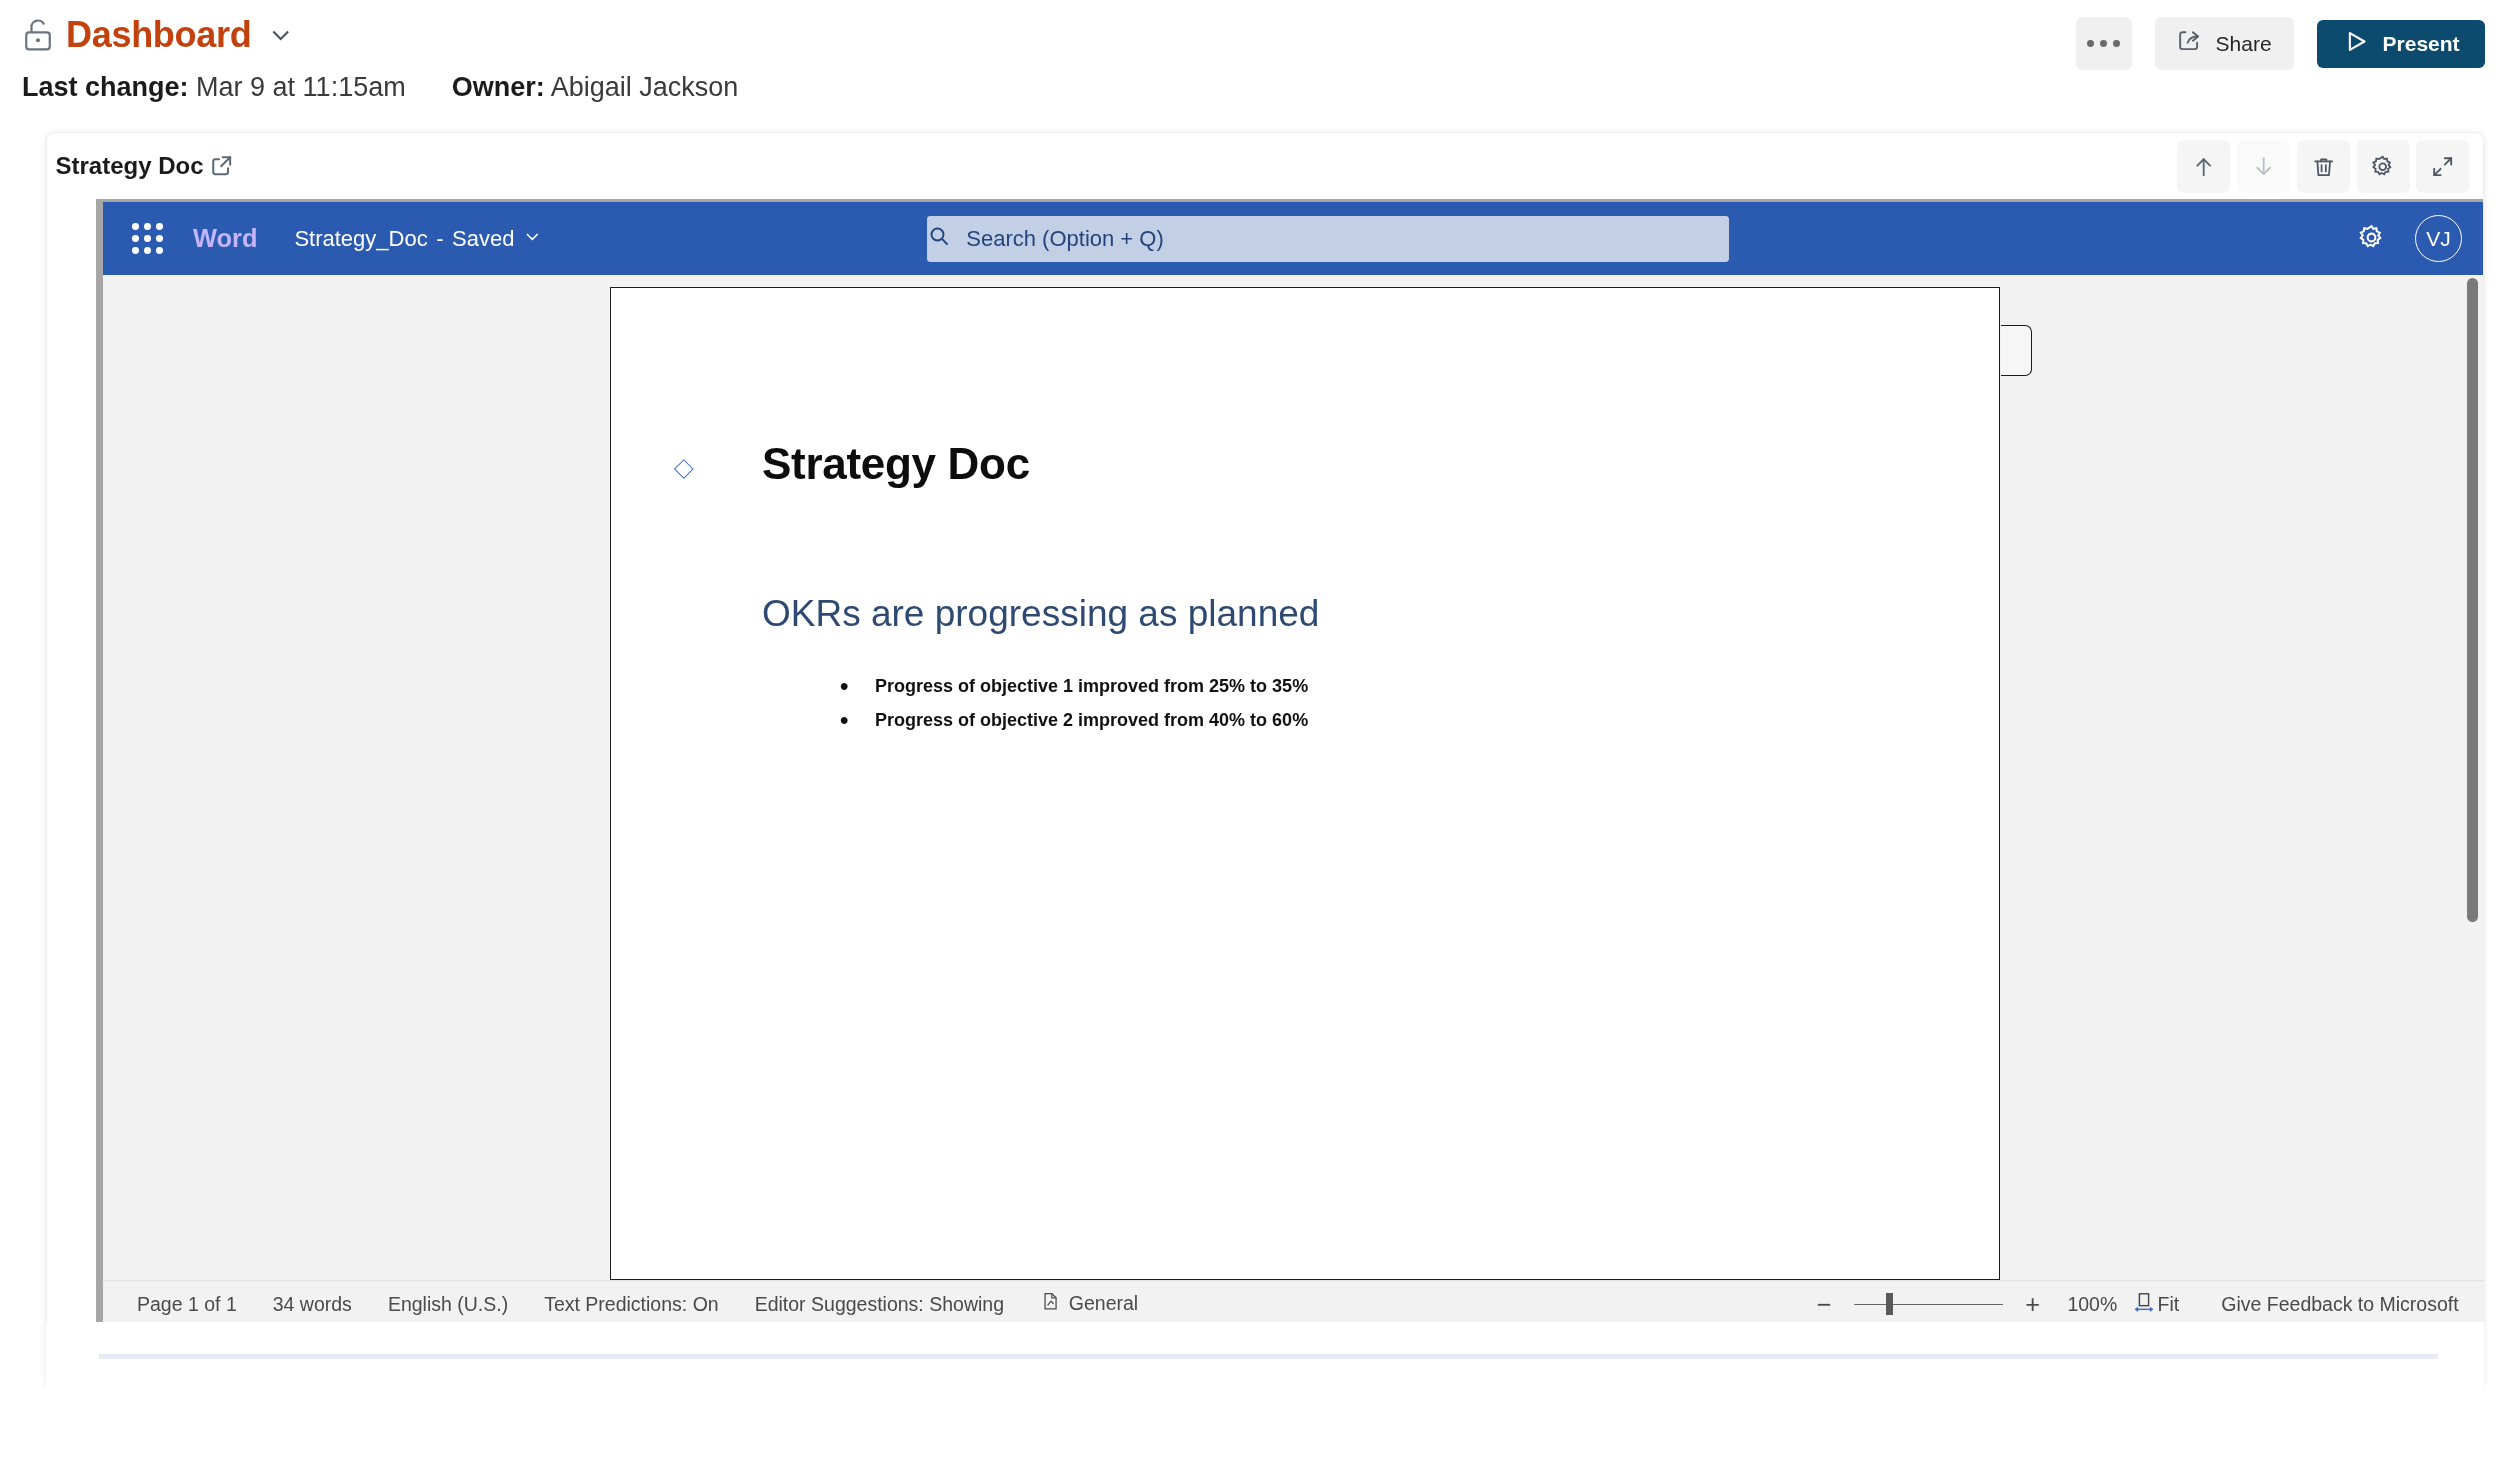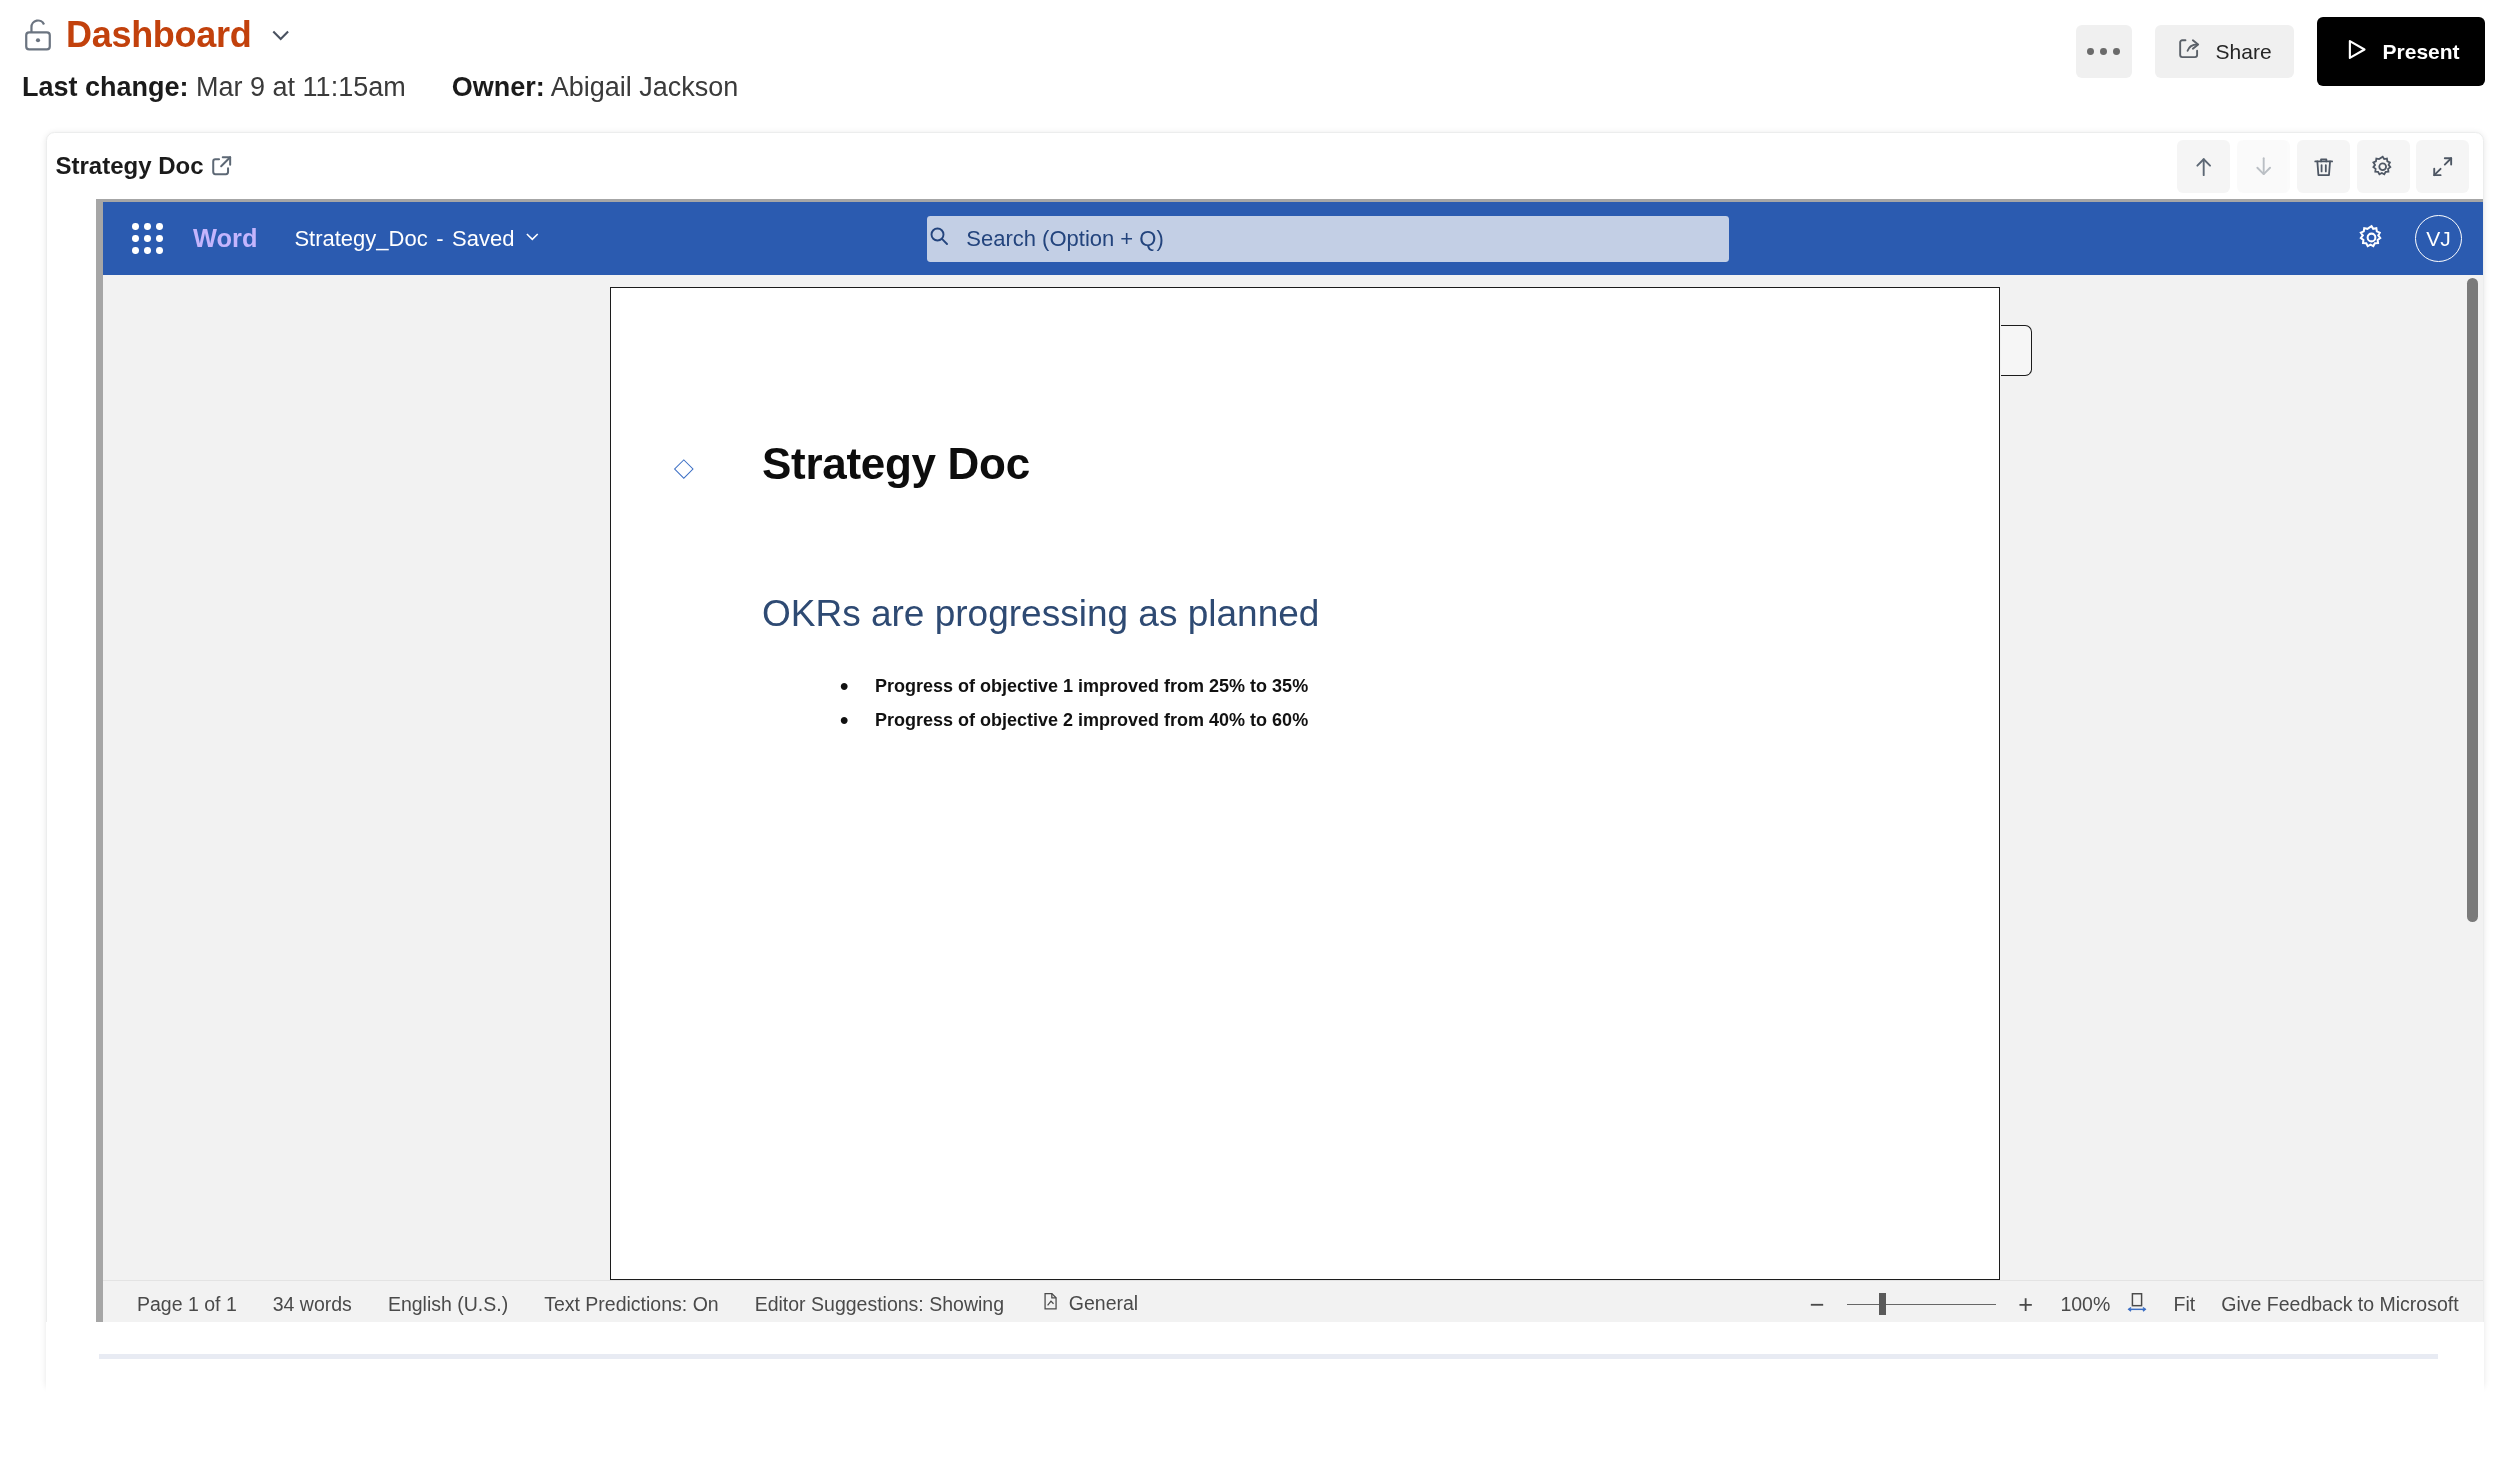--- a/index.html
+++ b/index.html
@@ -40,22 +40,22 @@
     display: flex; align-items: center; justify-content: center;
     gap: 13.6px; border: none; cursor: pointer;
     font-family: inherit; font-size: 21px;
   }
   .btn-ghost {
     background: #f0f0f0; color: #262626;
     height: 53px; border-radius: 6px; padding: 0 22px;
   }
   .btn-icon-only { width: 56px; padding: 0; }
   .btn-primary {
-    background: #000000; color: #ffffff; font-weight: 700;
-    height: 69px; border-radius: 6px; padding: 0 25.4px;
+    background: #0c4a6e; color: #ffffff; font-weight: 700;
+    height: 48px; border-radius: 6px; padding: 0 25.4px;
   }
   .dots { display: flex; gap: 6px; }
   .dots i { width: 6.8px; height: 6.8px; border-radius: 50%; background: #6b6b6b; display: block; }
 
   
   .widget-card {
     position: absolute;
     left: 46px; top: 132px;
     width: 2438px; height: 1256px;
     background: #ffffff;
@@ -197,21 +197,21 @@
   .zoom-slider {
     position: relative; width: 149px; height: 25.4px; margin: 0 10.2px; cursor: pointer;
   }
   .zoom-slider .rail {
     position: absolute; left: 0; top: 12px; width: 149px; height: 1.7px; background: #676767;
   }
   .zoom-slider .knob {
     position: absolute; left: 32px; top: 1.7px; width: 6.8px; height: 22px; background: #5a5a5a;
   }
   .zoom-pct { margin: 0 15.3px; }
-  .fit-btn { display: flex; align-items: center; gap: 26px; margin-right: 26px; cursor: pointer; }
+  .fit-btn { display: flex; align-items: center; gap: 3px; margin-right: 42px; cursor: pointer; }
   .feedback { cursor: pointer; }
 
   
   .card-footer-area {
     position: absolute; left: 0; bottom: 0;
     width: 2438px; height: 0;
   }
 
   
   .lower-panel {

